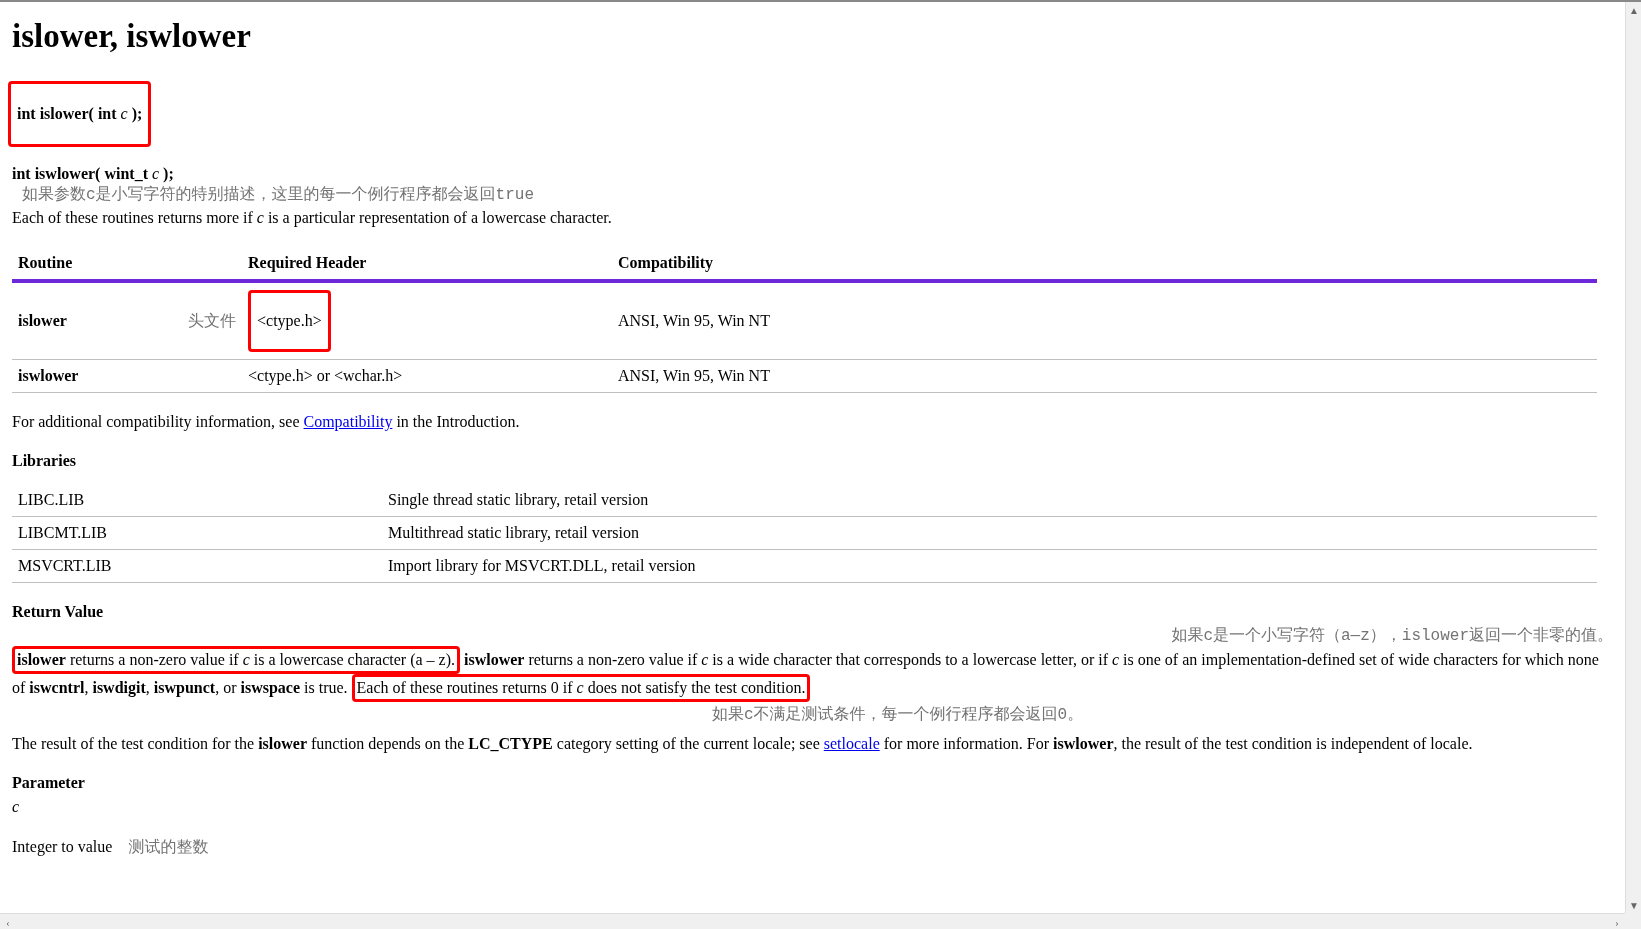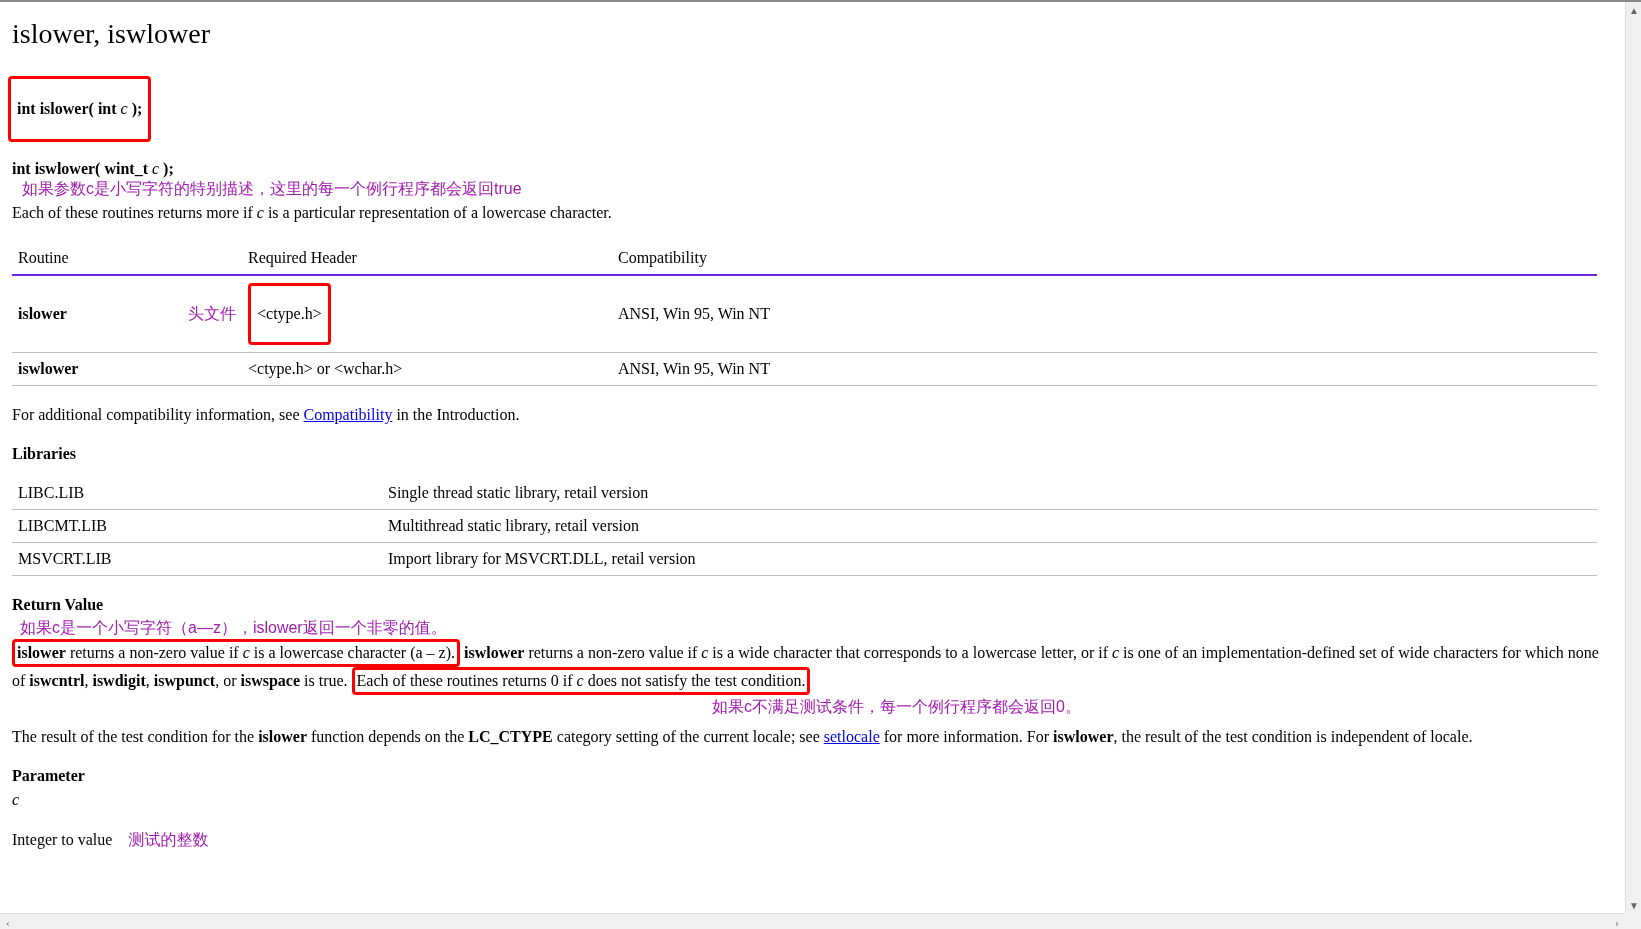--- a/index.html
+++ b/index.html
@@ -17,56 +17,56 @@
     overflow: hidden;
     border-top: 2px solid #888;
   }
   .content-wrap {
     position: absolute;
     top: 0; left: 0; right: 16px; bottom: 16px;
     overflow: hidden;
     padding: 8px 12px 0 12px;
   }
   h1 {
-    font-size: 28px;
-    font-weight: normal;
+    font-size: 33px;
+    font-weight: bold;
     margin: 8px 0 26px 0;
   }
   p { margin: 0 0 18px 0; line-height: 1.35; }
   .decl { font-weight: bold; margin: 0 0 2px 0; }
   .decl em, em.param { font-style: italic; font-weight: normal; }
   .decl-boxed {
     display: inline-block;
     border: 3px solid #ff0000;
     border-radius: 4px;
     padding: 2px 6px 2px 2px;
     margin-left: -4px;
   }
   .red-annot {
-    color: #a21caf;
-    font-family: Liberation Sans, sans-serif;
+    color: #737373;
+    font-family: Liberation Mono, monospace;
     font-size: 16px;
   }
   .annot-above { margin: 0 0 2px 10px; }
   .annot-inline { margin-left: 12px; }
-  .annot-rv { margin: 0 0 0 8px; }
+  .annot-rv { margin: 0 0 0 8px; text-align: right; }
   .annot-rv2 { margin: 2px 0 0 700px; }
   table {
     border-collapse: collapse;
     width: 99%;
     margin: 14px 0 18px 0;
     font-size: 16px;
   }
   th, td {
     text-align: left;
     padding: 7px 6px;
     border-bottom: 1px solid #bfbfbf;
     vertical-align: middle;
   }
-  th { font-weight: normal; border-bottom: 2px solid #6d28d9; }
+  th { font-weight: bold; border-bottom: 4px solid #6d28d9; }
   tr.firstrow th { border-top: none; }
   .col-routine { width: 230px; }
   .col-header { width: 370px; }
   .hdr-annot-cell { position: relative; padding: 0; width: 0; }
   .hdr-annot-wrap {
     position: absolute;
     right: 6px;
     top: 50%;
     transform: translateY(-50%);
     white-space: nowrap;

